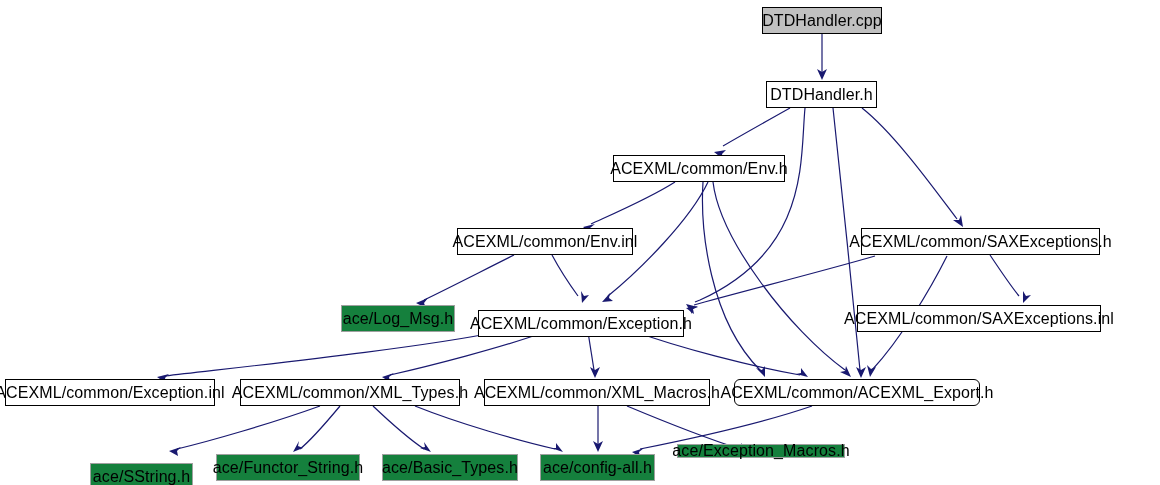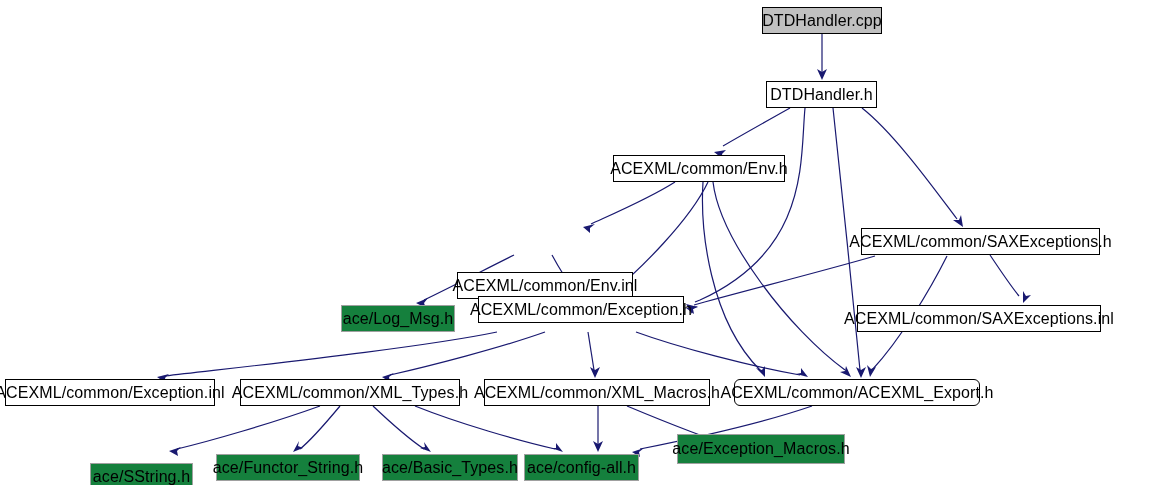--- a/index.html
+++ b/index.html
@@ -138,30 +138,30 @@
 
   <div class="node root" style="left:762px; top:7px; width:120px; height:27px;">
     <span class="node-label">DTDHandler.cpp</span>
   </div>
   <div class="node" style="left:766px; top:81px; width:111px; height:27px;">
     <span class="node-label">DTDHandler.h</span>
   </div>
   <div class="node" style="left:613px; top:155px; width:172px; height:27px;">
     <span class="node-label">ACEXML/common/Env.h</span>
   </div>
-  <div class="node" style="left:457px; top:228px; width:176px; height:27px;margin-top:44px;">
+  <div class="node" style="left:457px; top:228px; width:176px; height:27px;">
     <span class="node-label">ACEXML/common/Env.inl</span>
   </div>
   <div class="node" style="left:861px; top:228px; width:239px; height:27px;">
     <span class="node-label">ACEXML/common/SAXExceptions.h</span>
   </div>
   <div class="node ext" style="left:341px; top:305px; width:114px; height:27px;">
     <span class="node-label">ace/Log_Msg.h</span>
   </div>
-  <div class="node" style="left:478px; top:296px; width:206px; height:27px;">
+  <div class="node" style="left:478px; top:310px; width:206px; height:27px;">
     <span class="node-label">ACEXML/common/Exception.h</span>
   </div>
   <div class="node" style="left:857px; top:305px; width:244px; height:27px;text-align:right;">
     <span class="node-label">ACEXML/common/SAXExceptions.inl</span>
   </div>
   <div class="node" style="left:5px; top:379px; width:210px; height:27px;">
     <span class="node-label">ACEXML/common/Exception.inl</span>
   </div>
   <div class="node" style="left:240px; top:379px; width:220px; height:27px;">
     <span class="node-label">ACEXML/common/XML_Types.h</span>
@@ -174,20 +174,20 @@
   </div>
   <div class="node ext" style="left:90px; top:454px; width:103px; height:27px;margin-top:9px;">
     <span class="node-label">ace/SString.h</span>
   </div>
   <div class="node ext" style="left:216px; top:454px; width:144px; height:27px;">
     <span class="node-label">ace/Functor_String.h</span>
   </div>
   <div class="node ext" style="left:382px; top:454px; width:136px; height:27px;">
     <span class="node-label">ace/Basic_Types.h</span>
   </div>
-  <div class="node ext" style="left:524px; top:454px; width:115px; height:27px;">
+  <div class="node ext" style="left:540px; top:454px; width:115px; height:27px;">
     <span class="node-label">ace/config-all.h</span>
   </div>
-  <div class="node ext" style="left:677px; top:434px; width:168px; height:30px;">
+  <div class="node ext" style="left:677px; top:444px; width:168px; height:14px;">
     <span class="node-label">ace/Exception_Macros.h</span>
   </div>
 
 </div>
 
 </body></html>

